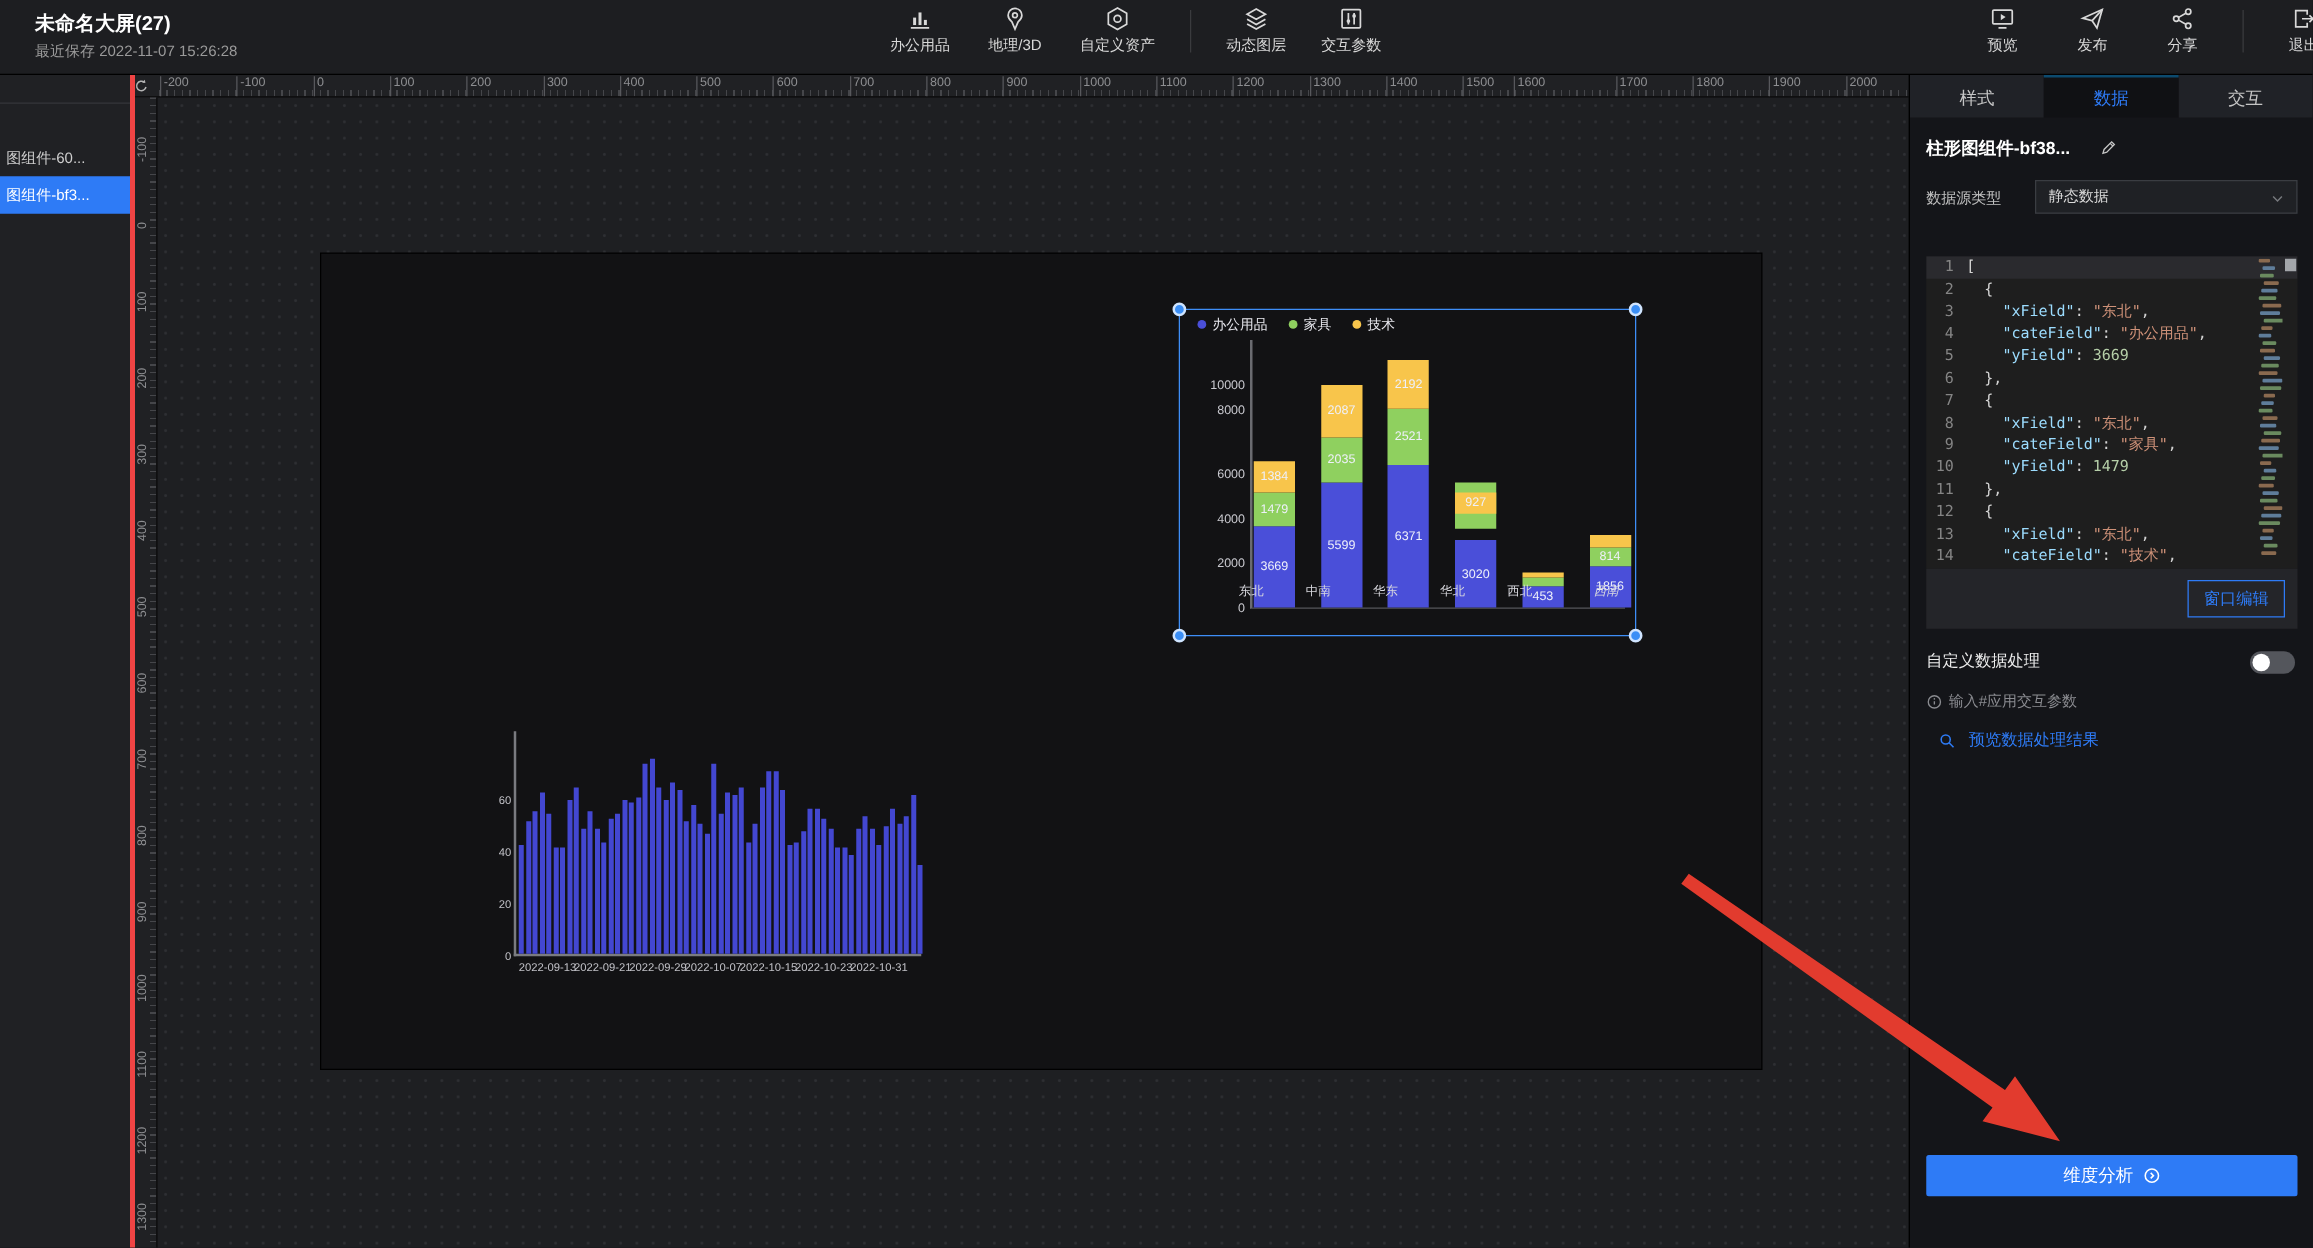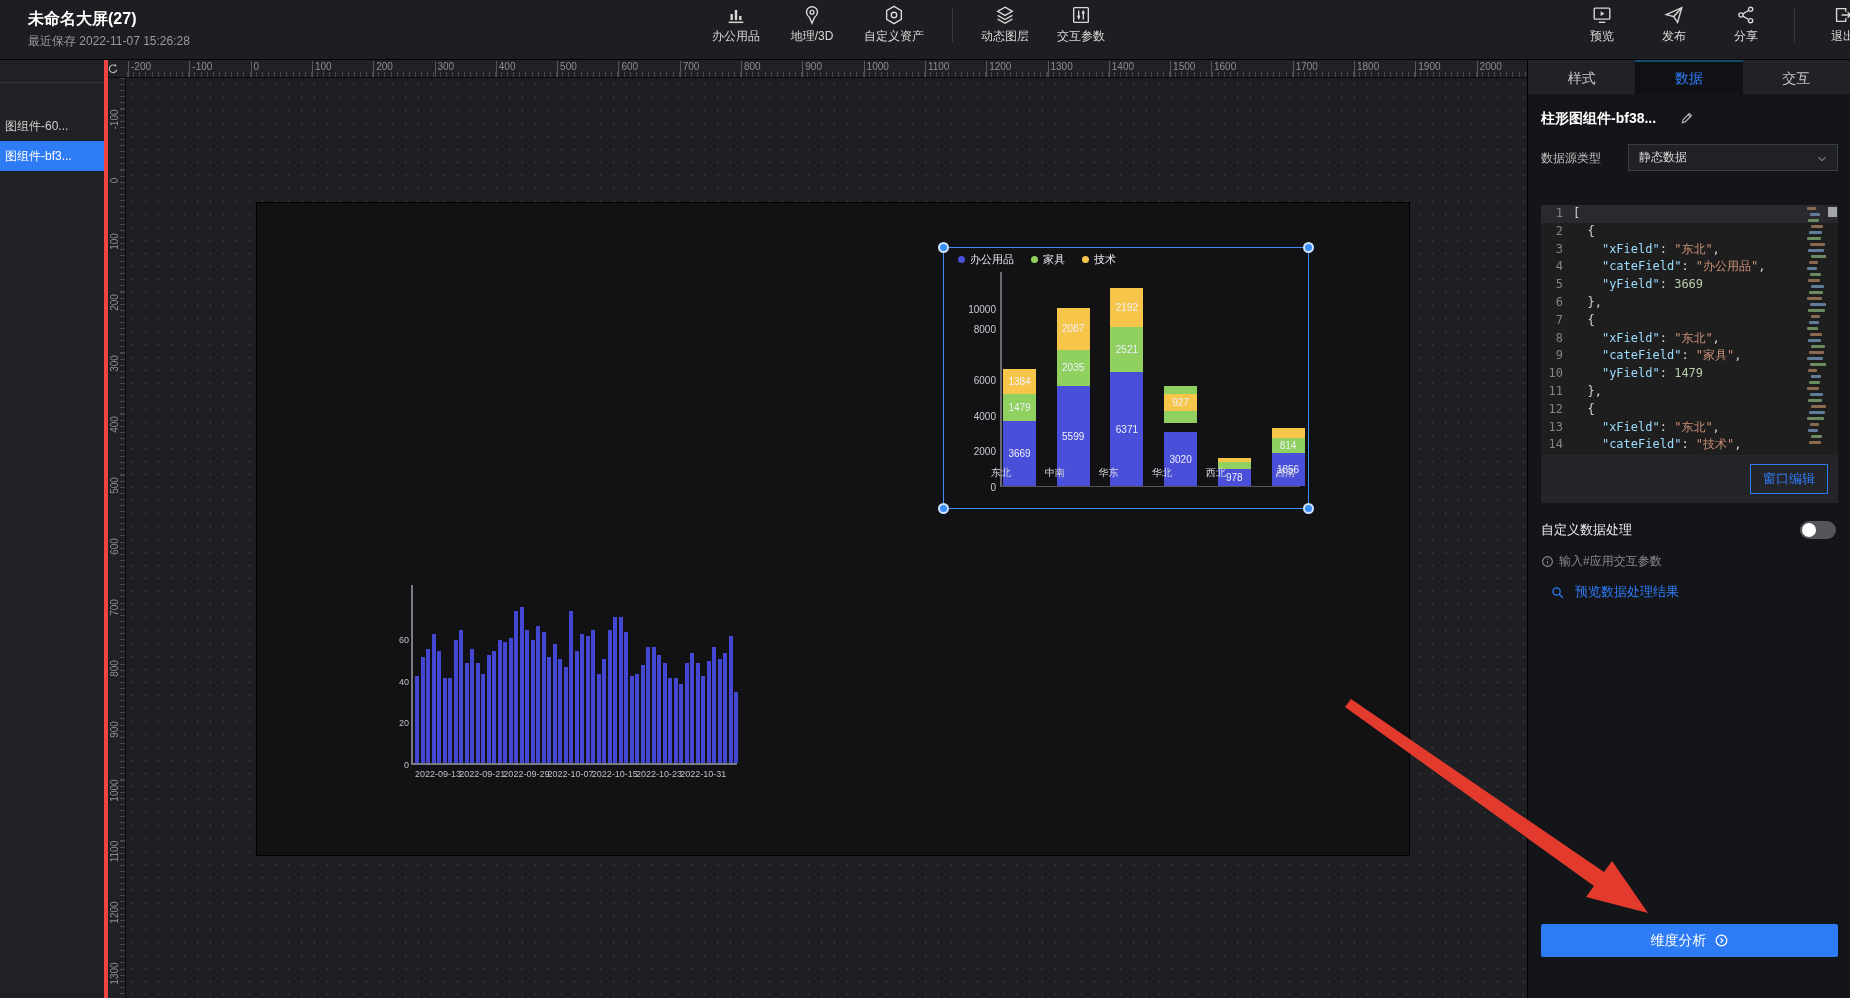--- a/index.html
+++ b/index.html
@@ -318,21 +318,21 @@
             <div class="seg" style="background: rgb(74, 79, 217); height: 113.722px; bottom: 0px;">6371</div>
             <div class="seg" style="background: rgb(143, 208, 95); height: 44.9999px; bottom: 113.722px;">2521</div>
             <div class="seg" style="background: rgb(248, 197, 75); height: 39.1272px; bottom: 158.722px;">2192</div>
           </div>
           <div class="sbar" style="left: 162.1px;">
             <div class="seg" style="background: rgb(74, 79, 217); height: 53.907px; bottom: 0px;">3020</div>
             <div class="seg" style="background: rgb(143, 208, 95); height: 37px; bottom: 63px;">1199</div>
             <div class="seg" style="background: rgb(248, 197, 75); height: 16.5469px; bottom: 75.3092px;">927</div>
           </div>
           <div class="sbar" style="left: 215.8px;">
-            <div class="seg" style="background: rgb(74, 79, 217); height: 17.4573px; bottom: 0px;">978</div>
+            <div class="seg" style="background: rgb(74, 79, 217); height: 17.4573px; bottom: 0px;">453</div>
             <div class="seg" style="background: rgb(143, 208, 95); height: 6.069px; bottom: 17.4573px;"></div>
             <div class="seg" style="background: rgb(248, 197, 75); height: 4.4625px; bottom: 23.5263px;"></div>
           </div>
           <div class="sbar" style="left: 269.5px;">
             <div class="seg" style="background: rgb(74, 79, 217); height: 33.1296px; bottom: 0px;">1856</div>
             <div class="seg" style="background: rgb(143, 208, 95); height: 14.5299px; bottom: 33.1296px;">814</div>
             <div class="seg" style="background: rgb(248, 197, 75); height: 10.6564px; bottom: 47.6595px;"></div>
           </div>
         </div>
       <div id="c1-xlabels">

